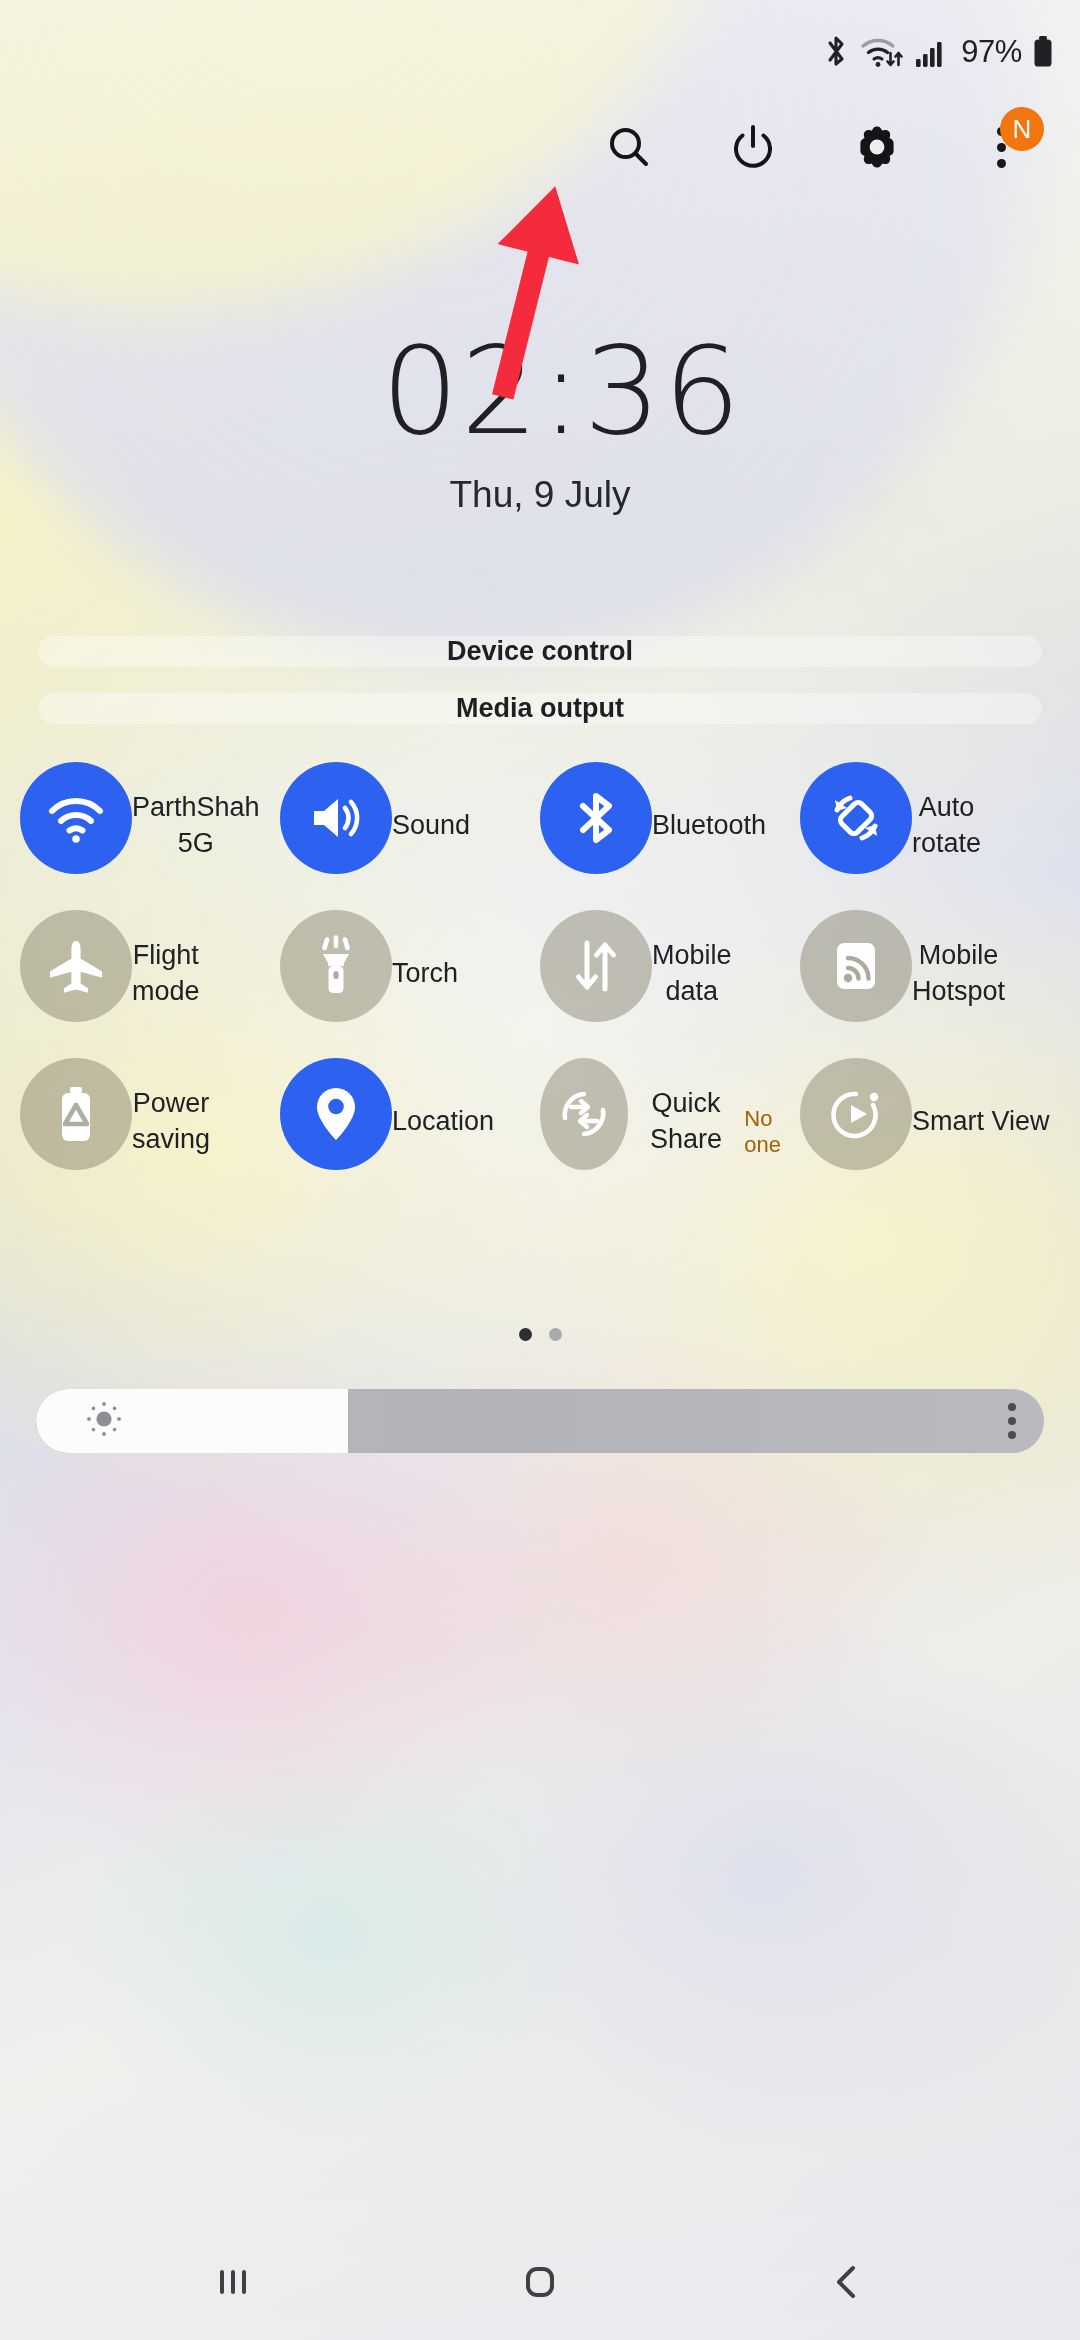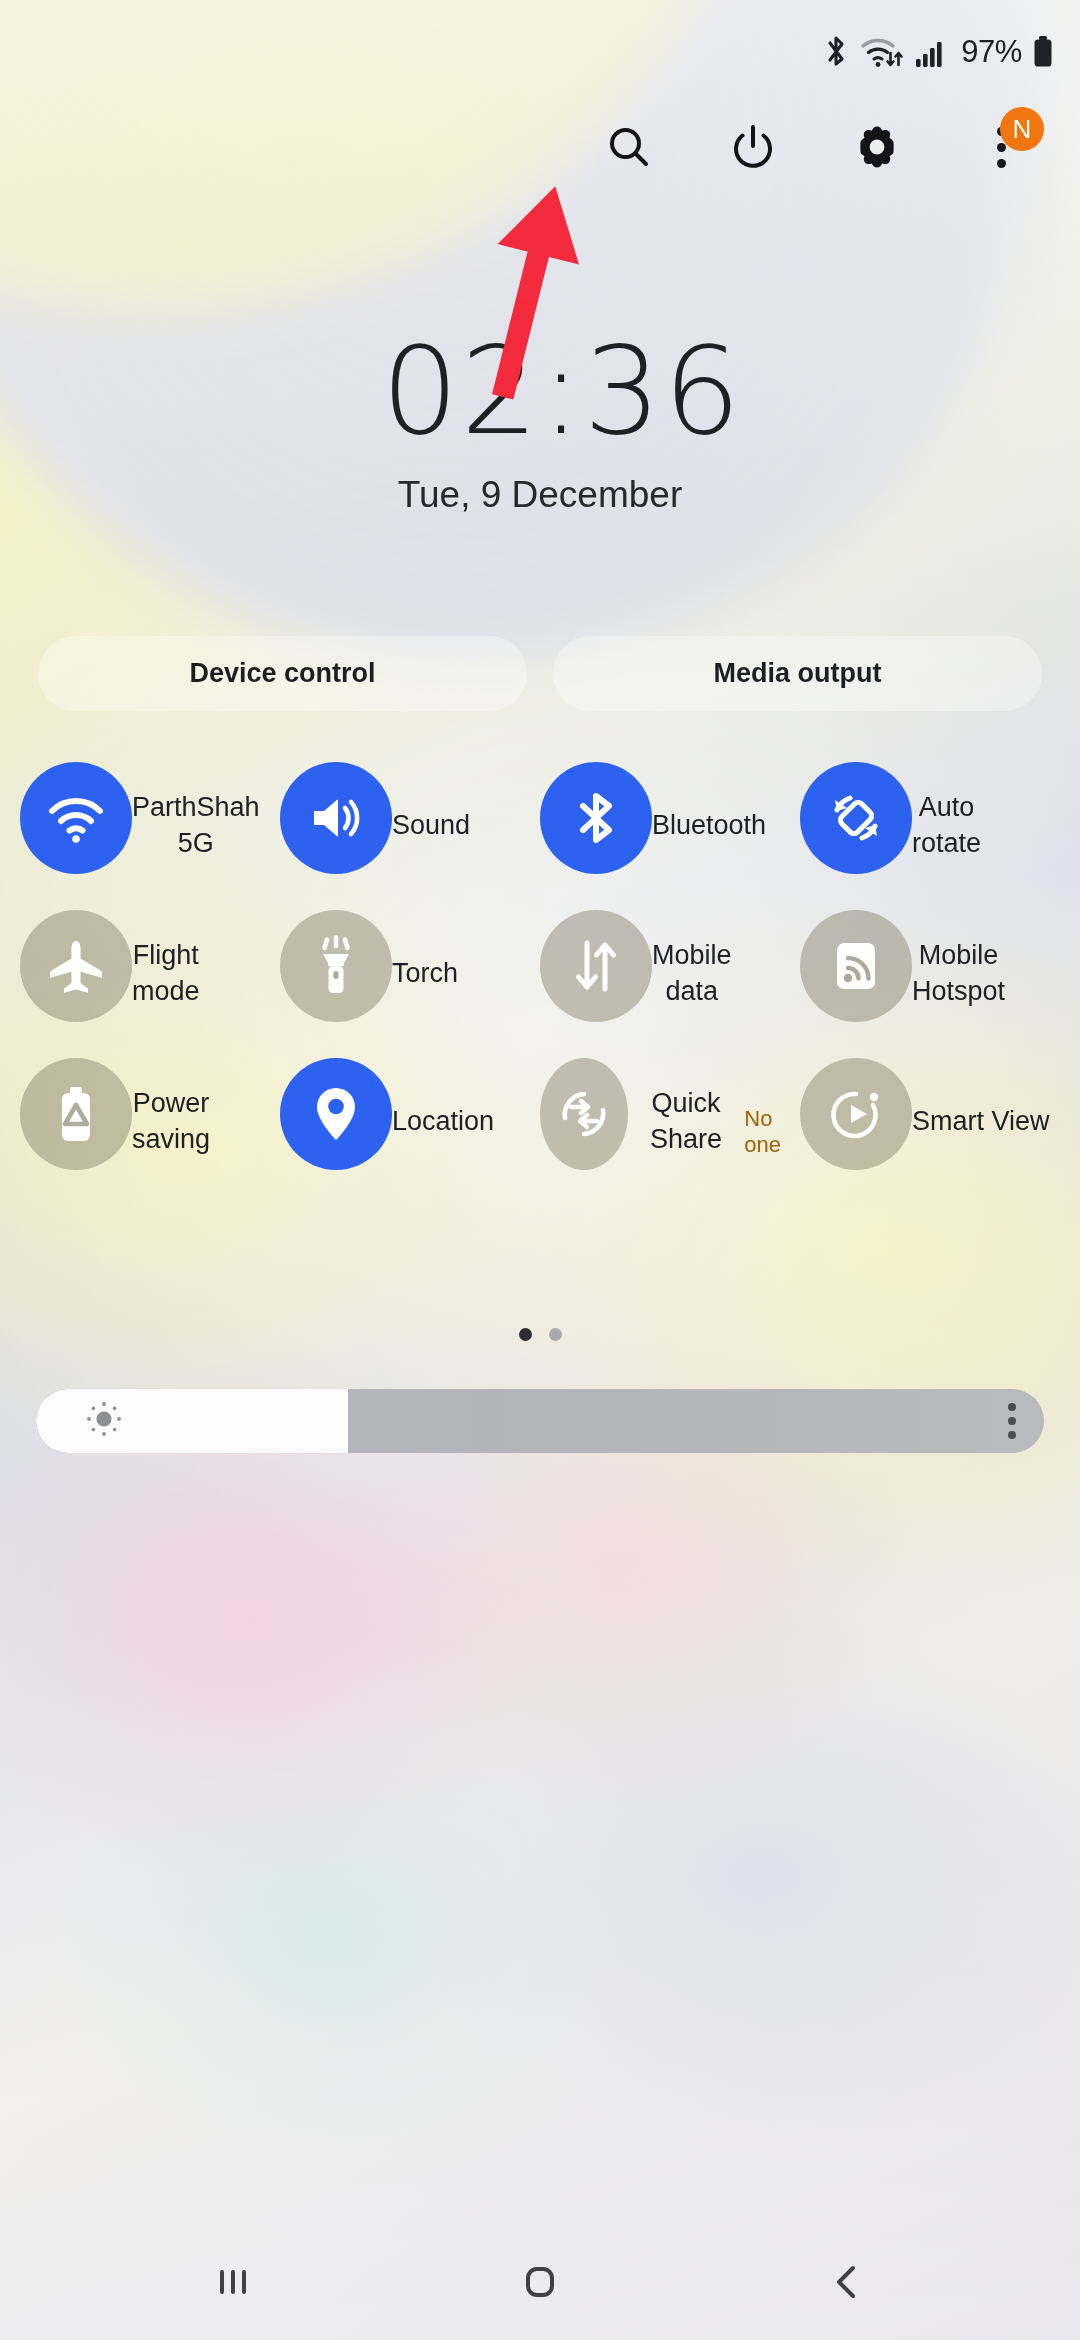--- a/index.html
+++ b/index.html
@@ -85,21 +85,21 @@
     font-size:122px; font-weight:300; color:#1e2023;
     letter-spacing:2px; line-height:1.0;
     font-family:"DejaVu Sans","Liberation Sans",sans-serif;
     padding-left:44px;
   }
   #clock-date{ margin-top:22px; font-size:37px; color:#26282c; font-weight:400; }
 
   
   #pill-row{
     position:absolute; top:636px; left:38px; right:38px;
-    display:flex; gap:26px;
+    display:flex; gap:26px;flex-direction:column;
   }
   .pill{
     flex:1; height:75px; border-radius:38px;
     background:rgba(255,255,255,0.34);
     display:flex; align-items:center; justify-content:center;
     font-size:27px; font-weight:700; color:#1d1f22;
   }
 
   
   #qs-grid{
@@ -221,21 +221,21 @@
       <i></i>
         <i></i>
         <i></i>
     </span>
     <span id="new-badge">N</span>
   </div>
 </div>
 
 <div id="clock-area">
   <div id="clock-time">02:36</div>
-  <div id="clock-date">Tue, 9 December</div>
+  <div id="clock-date">Thu, 9 July</div>
 </div>
 
 <div id="pill-row">
   <div class="pill">Device control</div>
   <div class="pill">Media output</div>
 </div>
 
 <div id="qs-grid">
 
   <div class="qs-tile">

